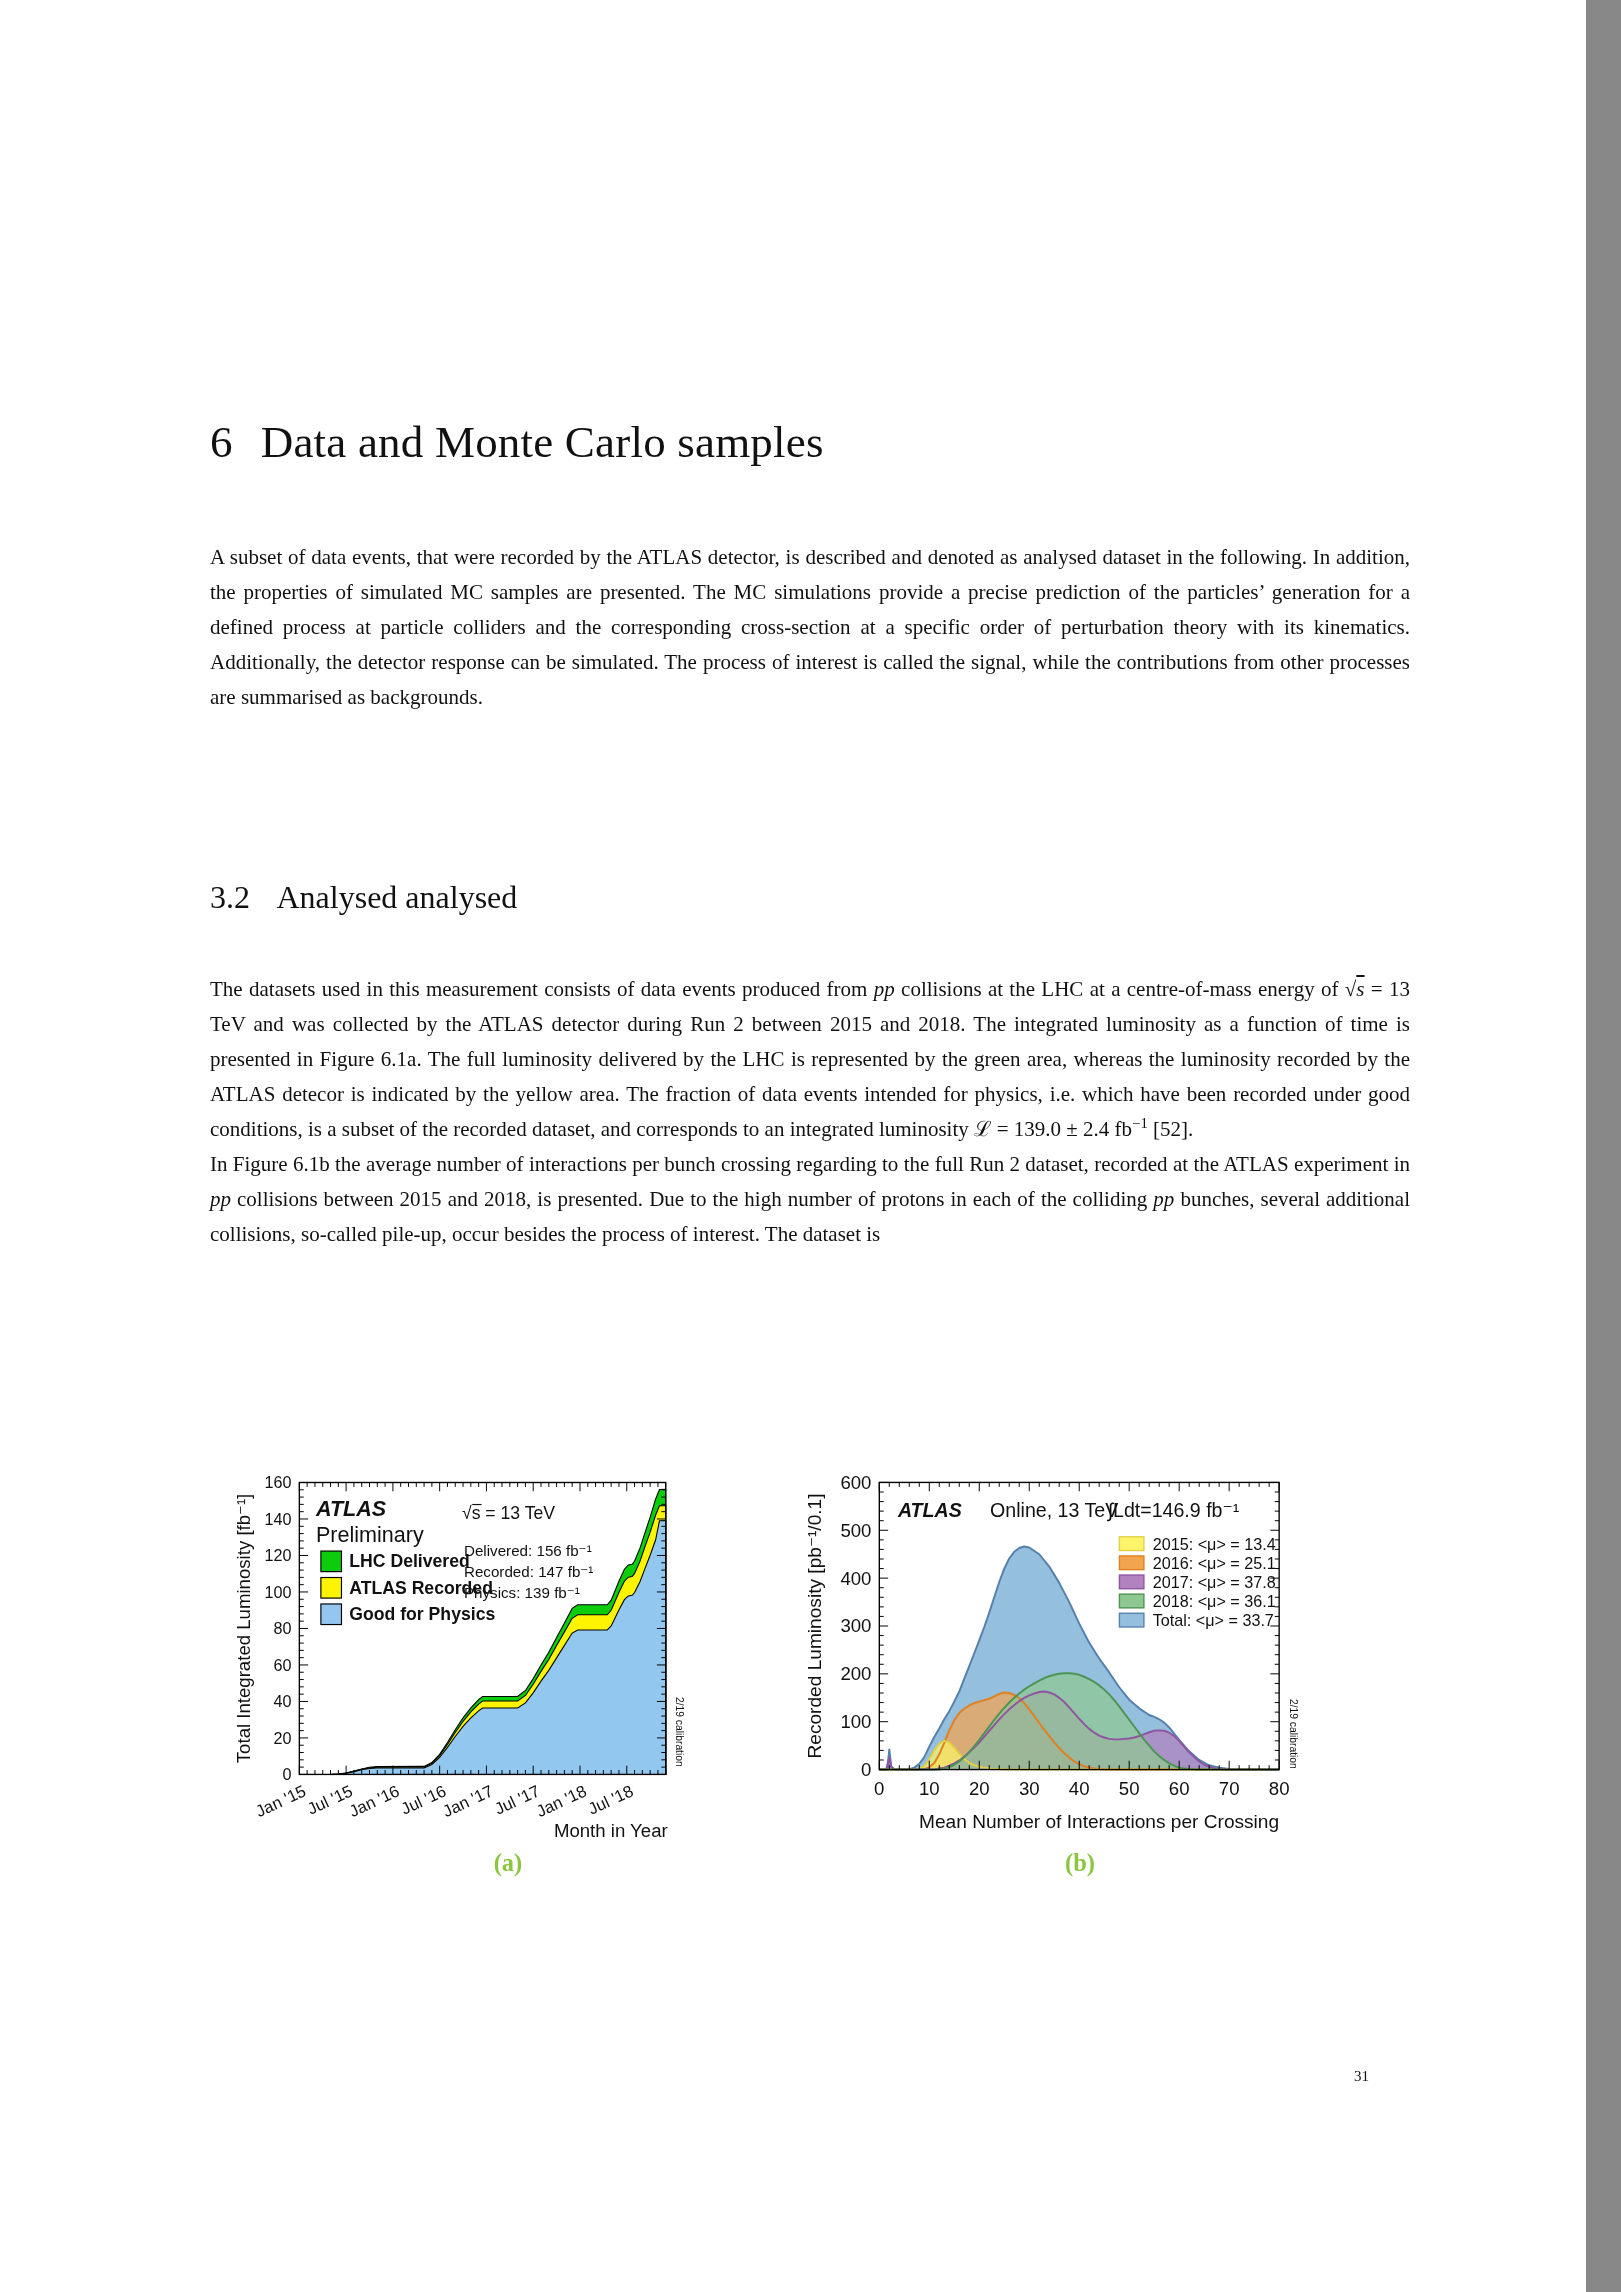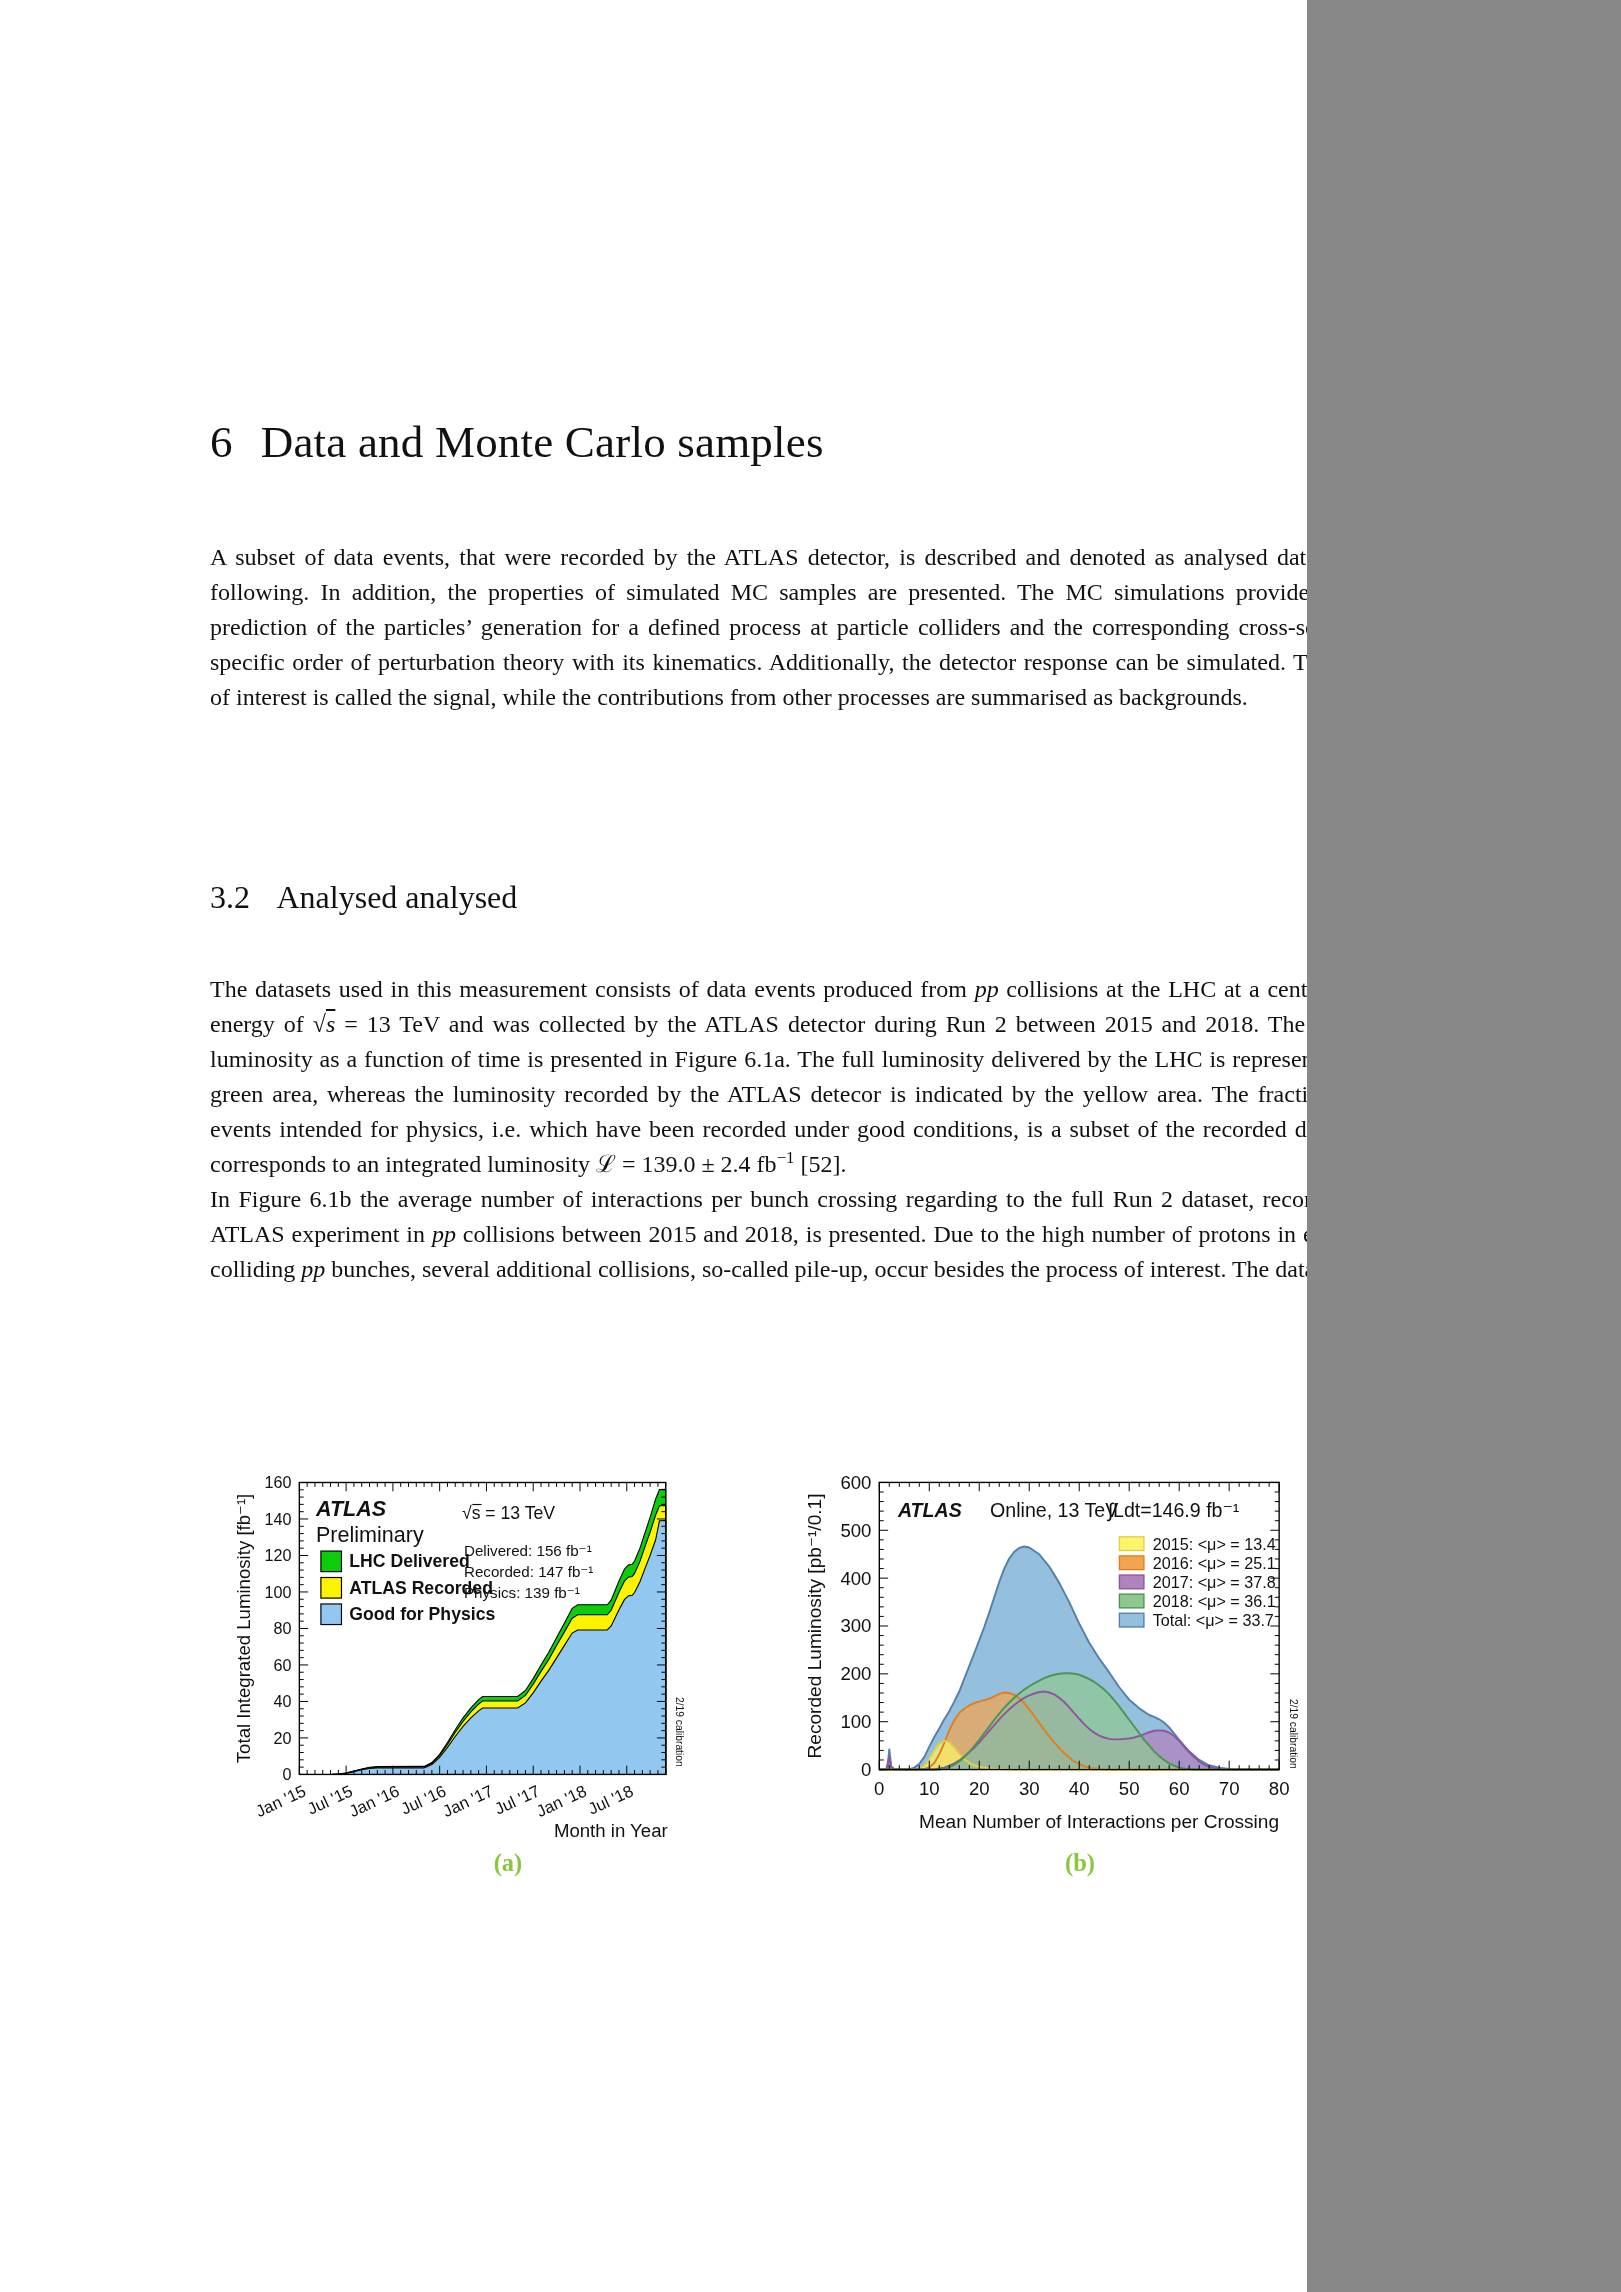--- a/index.html
+++ b/index.html
@@ -1,37 +1,37 @@
 <!DOCTYPE html>
 <html><head>
 <meta charset="utf-8">
 <style>
   html,body{margin:0;padding:0;background:#888;}
   .page{
     position:relative;
-    width:1307px;height:2293px;
+    width:1586px;height:2293px;
     background:#ffffff;
     font-family:"Liberation Serif","DejaVu Serif",serif;
     color:#111;
     overflow:hidden;
     text-decoration:underline;
   }
   .chapter{
     position:absolute;left:210px;top:416px;
     font-size:45px;font-weight:400;margin:0;letter-spacing:0.2px;
   }
   .chapter .num{margin-right:28px;}
   .section{
     position:absolute;left:210px;top:879px;
     font-size:32px;font-weight:400;margin:0;
   }
   .section .num{margin-right:26.5px;}
   .bodytext{
     position:absolute;left:210px;width:1200px;
-    font-size:24px;line-height:35px;text-align:justify;
+    font-size:21px;line-height:35px;text-align:justify;
     margin:0;
   }
   #p1{top:540px;}
   #pblock{top:972px;}
   #pblock p{margin:0;text-align:justify;}
   .i{font-style:italic;}
   .sup{font-size:70%;vertical-align:super;line-height:0;}
   .ol{text-decoration:overline;}
   .figure-wrap{position:absolute;left:0;top:0;width:1621px;height:2293px;pointer-events:none;}
   #chart-a{position:absolute;left:172px;top:1454px;width:529px;height:441px;}

